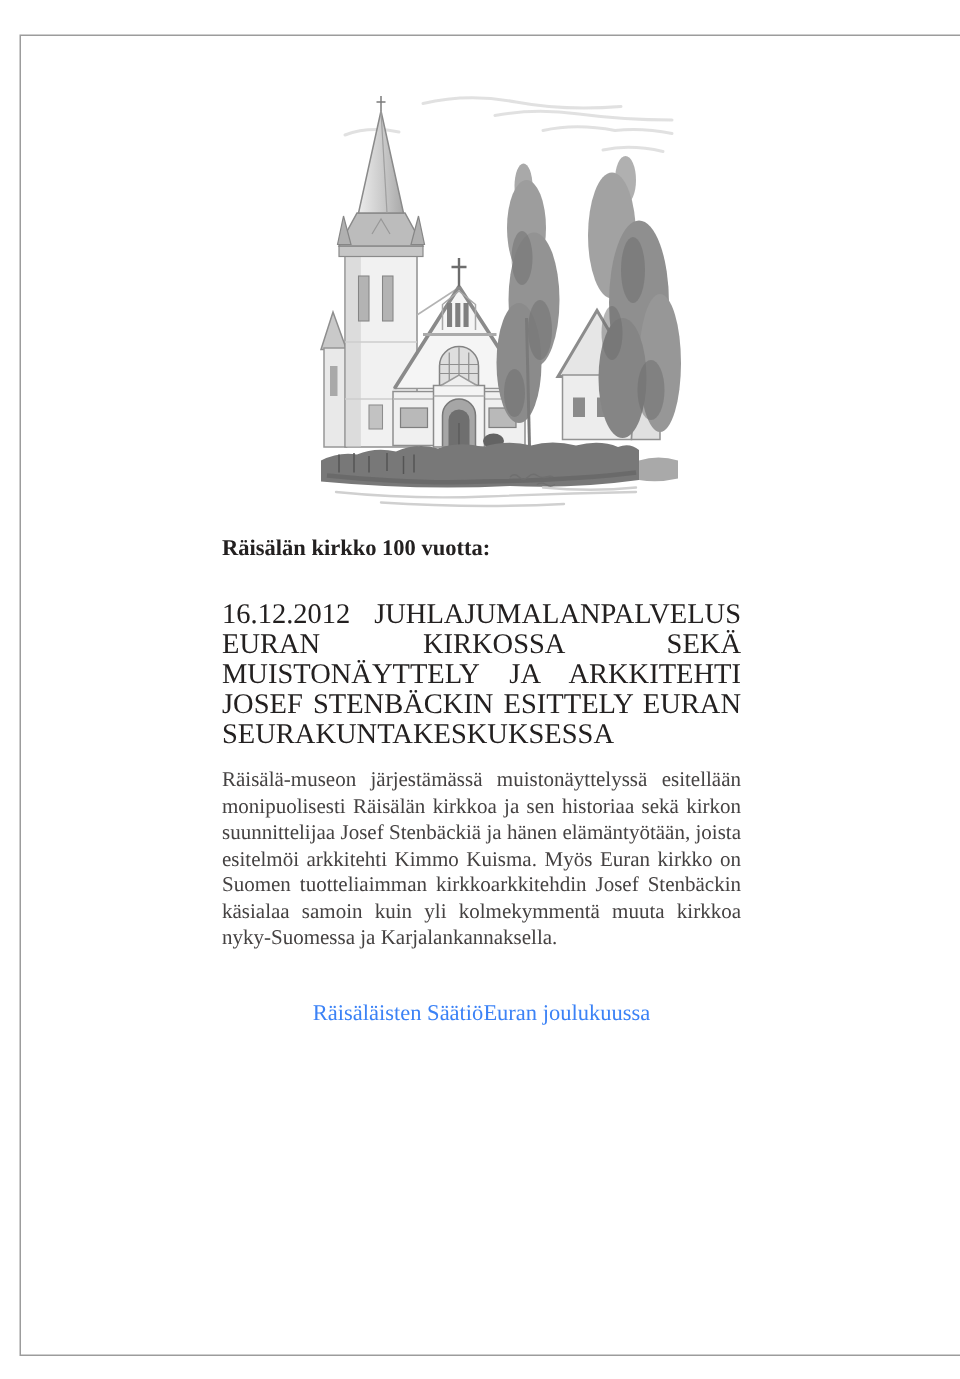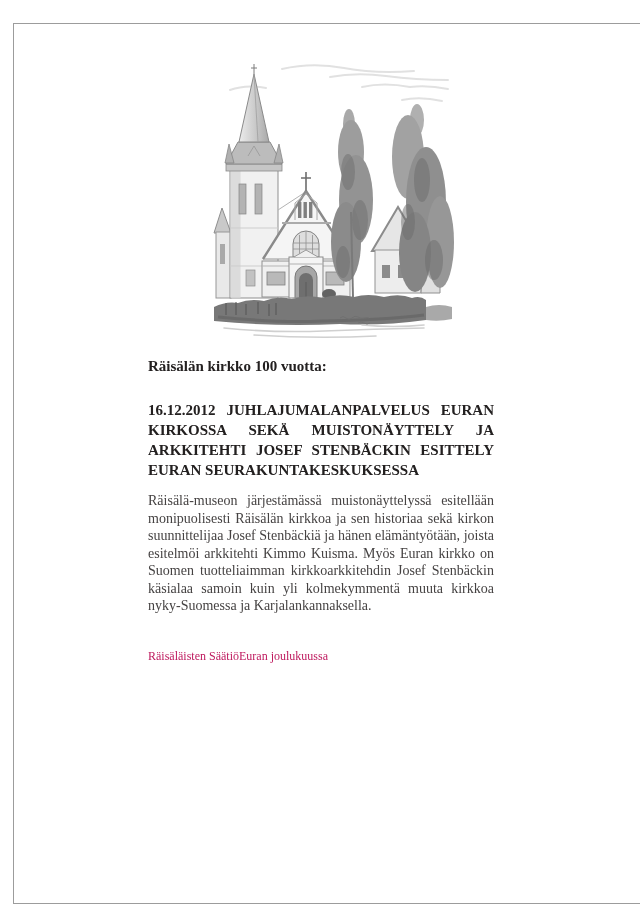--- a/index.html
+++ b/index.html
@@ -36,44 +36,44 @@
     line-height: 17.5px;
   }
   .doc-heading {
     font-size: 15px;
     font-weight: bold;
     color: #232020;
     line-height: 19px;
     margin: 0 0 24px 0;
   }
   .doc-title-block {
-    font-size: 15px;
-    font-weight: bold;
+    font-size: 19px;
+    font-weight: normal;
     color: #232020;
     text-align: justify;
     line-height: 20px;
     margin: 0 0 12px 0;
   }
   .doc-par {
     text-align: justify;
     margin: 0;
   }
   .doc-closing {
     font-weight: bold;
     color: #232020;
     font-size: 14px;
     line-height: 19px;
     margin: 14px 0 0 0;
   }
   .signatures {
     display: flex;
-    justify-content: flex-start;
+    justify-content: center;
     margin-top: 33px;
-    font-size: 12px;
-    color: #be185d;
+    font-size: 15px;
+    color: #3b82f6;
   }
 </style>
 </head>
 <body>
 
 <div class="sheet">
   <div class="page-frame"></div>
 
   <div class="drawing">
     <svg viewBox="0 0 244 290" xmlns="http://www.w3.org/2000/svg">

